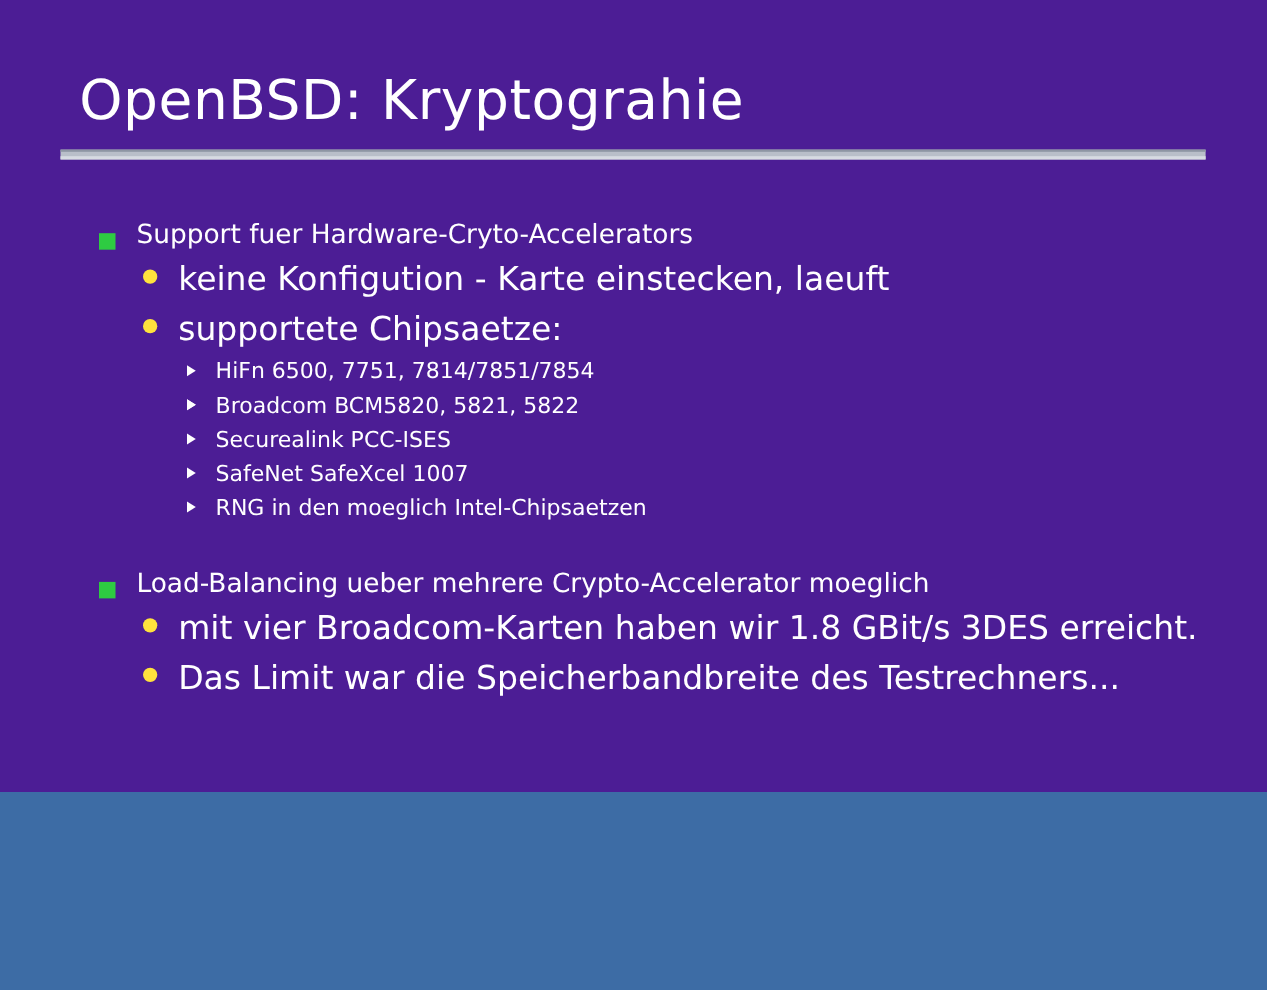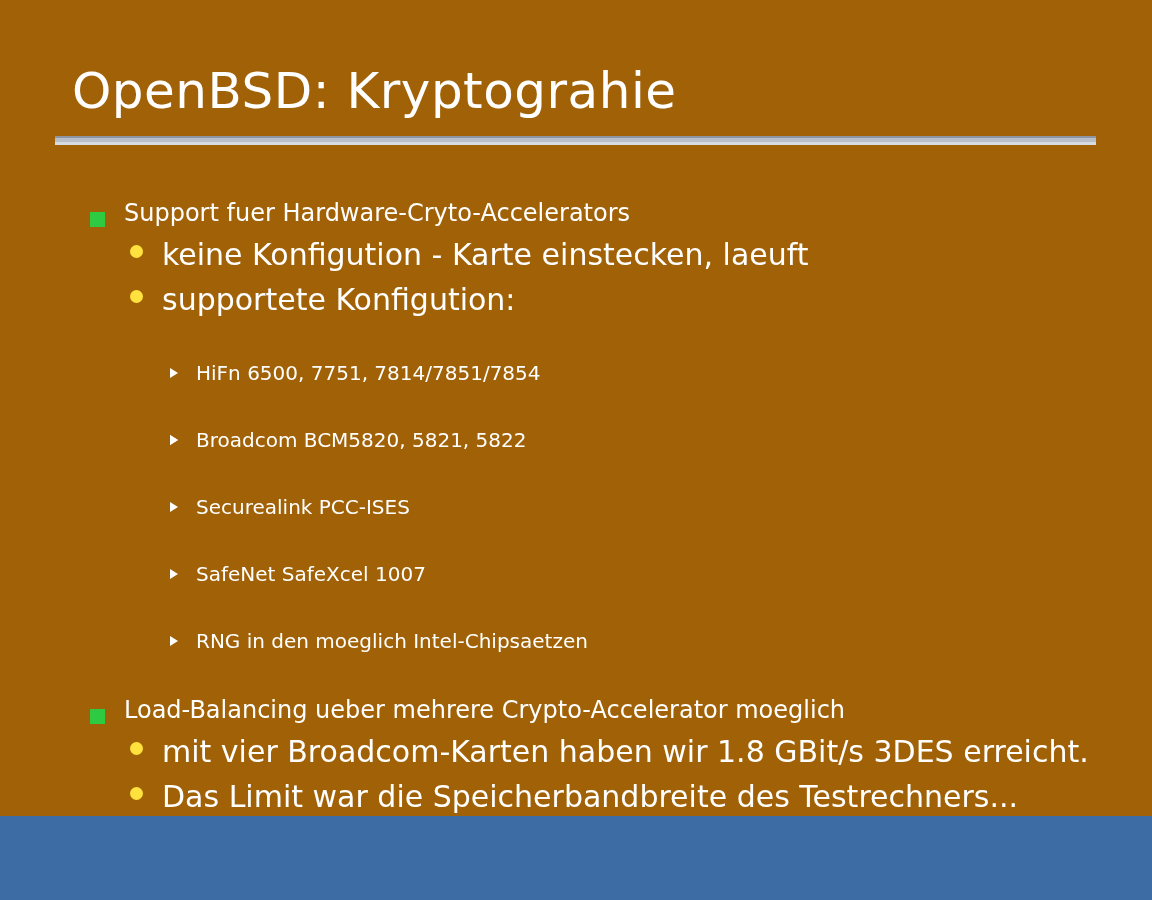--- a/index.html
+++ b/index.html
@@ -9,22 +9,22 @@
   body {
     width: 1152px;
     height: 900px;
     background: #3d6ca5;
     font-family: "DejaVu Sans", sans-serif;
     overflow: hidden;
   }
   .slide {
     position: relative;
     width: 1152px;
-    height: 816px;
-    background: #a16207;
+    height: 720px;
+    background: #4c1d95;
     box-sizing: border-box;
   }
   .slide-title {
     position: absolute;
     left: 72px;
     top: 62px;
     font-size: 50px;
     color: #ffffff;
     font-family: "DejaVu Sans", sans-serif;
     font-weight: normal;
@@ -86,21 +86,20 @@
     height: 13px;
     border-radius: 50%;
     background: #ffe23d;
   }
   .lvl3 {
     position: relative;
     padding-left: 110px;
     color: #ffffff;
     font-size: 20px;
     line-height: 1.55;
-    margin-top: 36px;
   }
   .lvl3 .bullet-tri {
     position: absolute;
     left: 84px;
     top: 10px;
     width: 0;
     height: 0;
     border-left: 8px solid #ffffff;
     border-top: 5px solid transparent;
     border-bottom: 5px solid transparent;
@@ -128,21 +127,21 @@
         <span>Support fuer Hardware-Cryto-Accelerators</span>
       </div>
 
       <div class="lvl2">
         <span class="bullet-ci"></span>
         <span>keine Konfigution - Karte einstecken, laeuft</span>
       </div>
 
       <div class="lvl2">
         <span class="bullet-ci"></span>
-        <span>supportete Konfigution:</span>
+        <span>supportete Chipsaetze:</span>
       </div>
 
       <div class="lvl3">
         <span class="bullet-tri"></span>
         <span>HiFn 6500, 7751, 7814/7851/7854</span>
       </div>
       <div class="lvl3">
         <span class="bullet-tri"></span>
       </div>
       <div class="lvl3">

